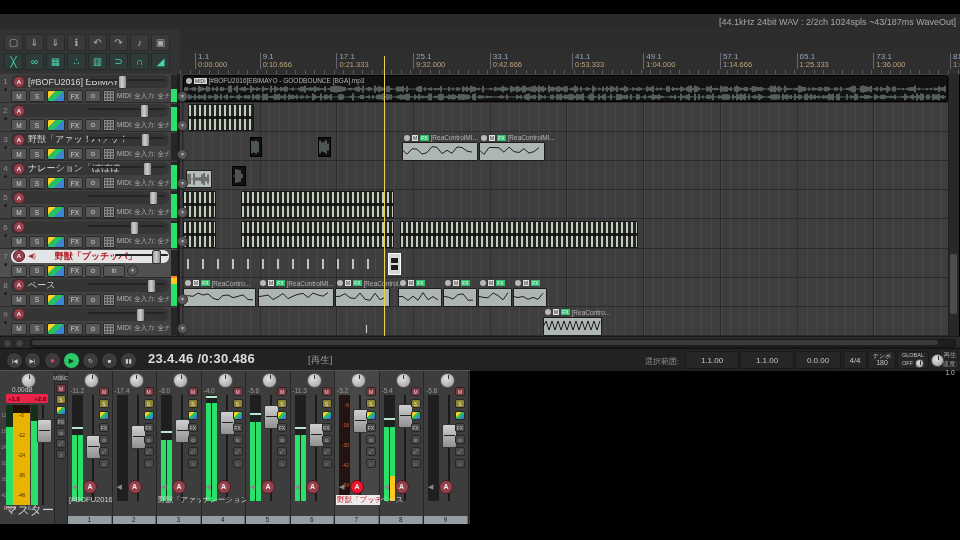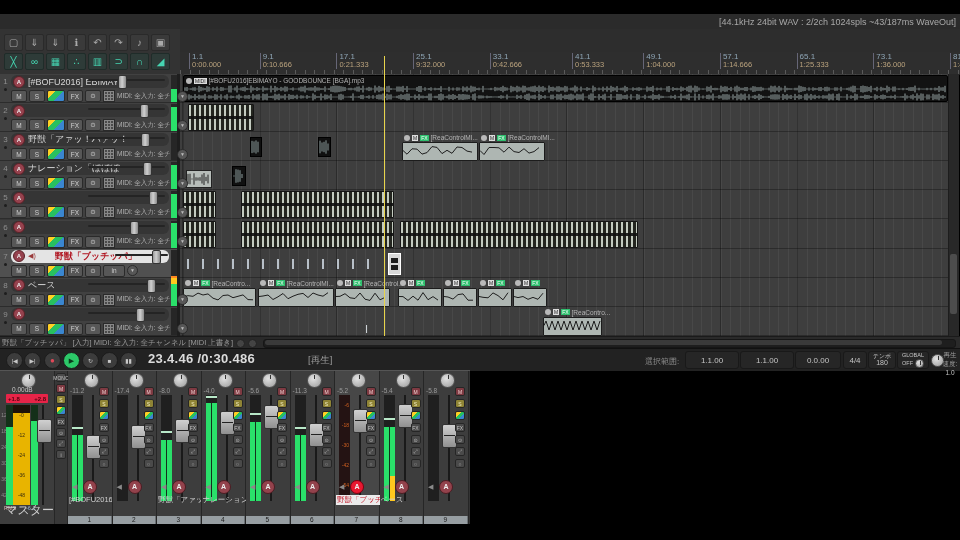--- a/index.html
+++ b/index.html
@@ -168,21 +168,21 @@
         <div class="tb-btn teal">▥</div>
         <div class="tb-btn teal">⊃</div>
         <div class="tb-btn teal">∩</div>
         <div class="tb-btn teal">◢</div>
       </div>
   </div>
   <div class="abs" id="arrange-top"></div>
 
   <div class="abs" id="ruler">
     <div id="ruler-marks">
-        <div class="ruler-mark" style="left: 9px;">
+        <div class="ruler-mark" style="left: 15px;">
           <div class="ruler-bar">1.1</div>
           <div class="ruler-time">0:00.000</div>
         </div>
         <div class="ruler-mark" style="left: 79.7px;">
           <div class="ruler-bar">9.1</div>
           <div class="ruler-time">0:10.666</div>
         </div>
         <div class="ruler-mark" style="left: 156.4px;">
           <div class="ruler-bar">17.1</div>
           <div class="ruler-time">0:21.333</div>
@@ -586,21 +586,20 @@
           <div class="sbtn">⊙</div>
           <div class="midi-grid"></div>
           <div class="tinput">MIDI: 全入力: 全チャンネル</div>
           <div class="ddown">▼</div>
         </div>
         <div class="tmeter"></div>
       </div>
     </div>
 
   <div class="abs" id="statusbar">
-    <span id="status-left">野獣「ブッチッパ」 [入力] MIDI: 全入力: 全チャンネル [MIDI 上書き]</span>
     <span class="st-dot"></span>
     <span class="st-dot"></span>
     <span id="status-track">
         <span id="status-thumb"></span>
       </span>
   </div>
 
   <div class="abs" id="transport">
     <div class="tp-btn" style="left:6px">|◀</div>
     <div class="tp-btn" style="left:24px">▶|</div>

